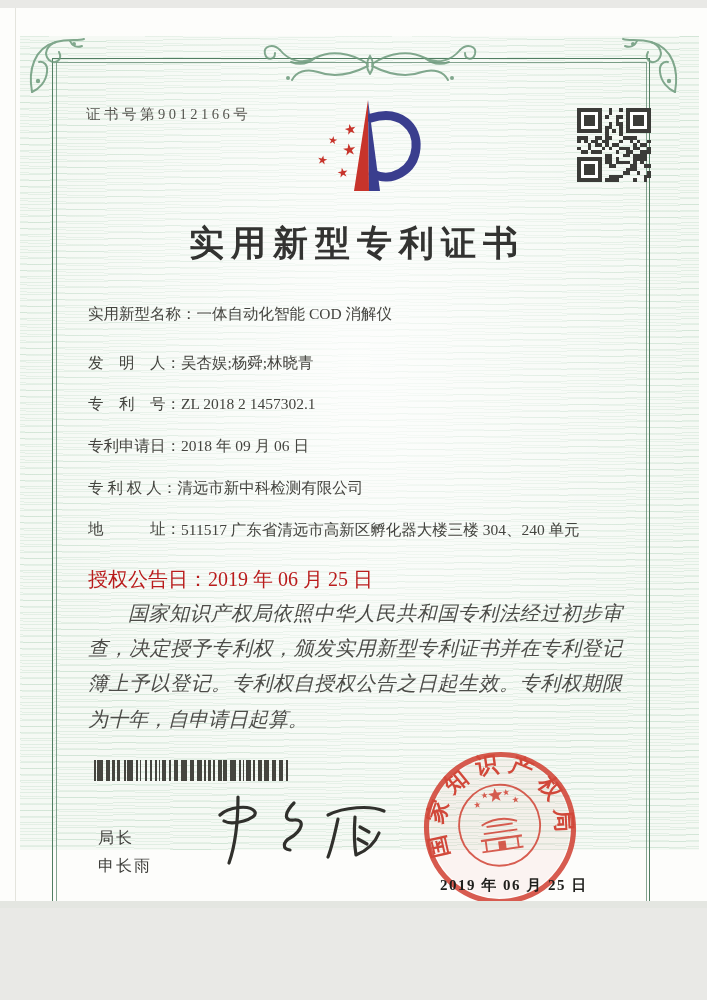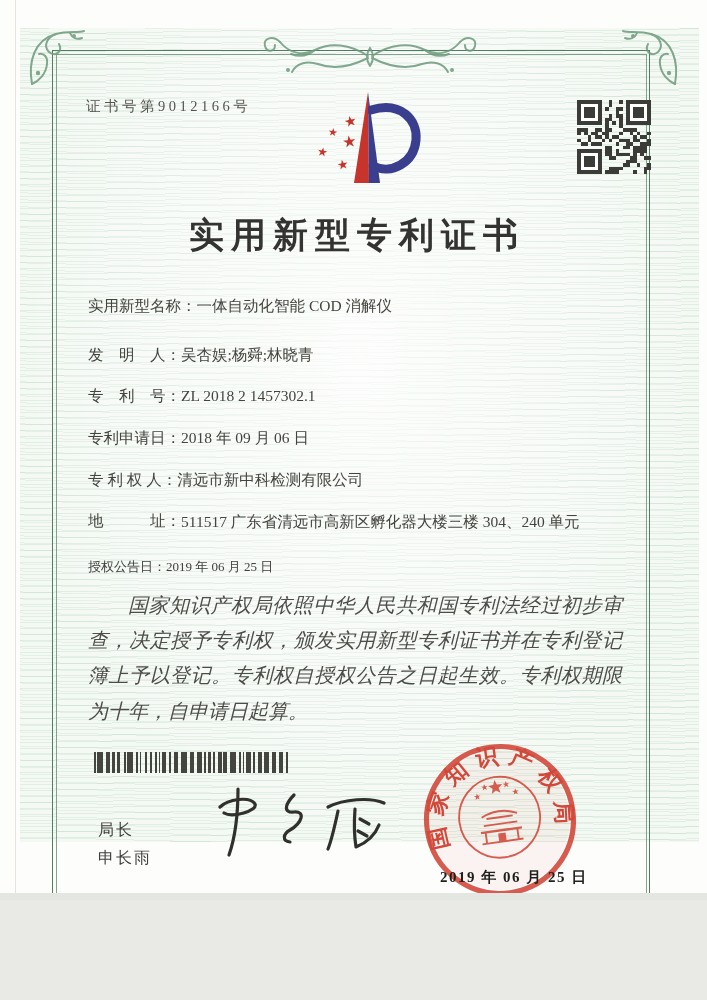--- a/index.html
+++ b/index.html
@@ -1,17 +1,17 @@
 <!DOCTYPE html>
 <html style="--red: #cf3a2b; --green: #517e62;"><head>
 <meta charset="utf-8">
 <style>
   html,body{margin:0;padding:0;background:#e9e9e6;}
   .page{
-    position:relative;width:707px;height:900px;margin:0 auto;
+    position:relative;width:707px;height:900px;margin:8px auto;
     background:#fdfdfb;overflow:hidden;
     font-family:"Liberation Serif","DejaVu Serif",serif;
     color:#3c3c3a;
   }
   .scan-edge{position:absolute;left:15px;top:0;bottom:0;width:1px;background:#d8d8d0;opacity:.7;}
   .scan-bottom{position:absolute;left:0;right:0;bottom:0;height:7px;background:#e4e6e1;}
 
   .guilloche{
     position:absolute;left:20px;right:8px;top:28px;bottom:58px;
     background:
@@ -41,21 +41,21 @@
 
   .title{position:absolute;left:0;right:0;top:212px;text-align:center;
     font-size:35px;font-weight:700;letter-spacing:7px;text-indent:7px;color:#333331;}
 
   .field-row{position:absolute;left:88px;width:545px;font-size:15.5px;color:#44443f;}
   .f-label{white-space:pre;}
   .f-value{white-space:pre-wrap;}
   .addr .f-row-inner{display:flex;}
   .addr .f-value{display:inline-block;max-width:412px;vertical-align:top;line-height:1.45;}
 
-  .grant-row{position:absolute;left:88px;top:558px;width:560px;height:20px;font-size:13px;color:#404040;}
+  .grant-row{position:absolute;left:88px;top:558px;width:560px;height:20px;font-size:20px;color:#b91c1c;}
   .grant-a{position:absolute;left:0;top:0;}
   .grant-b{position:absolute;left:255px;top:0;}
 
   .paras{position:absolute;left:88px;top:588px;width:534px;font-size:20px;line-height:1.76;
     color:#4c4c48;text-align:justify;font-style:italic;}
   .paras p{margin:0 0 3px 0;text-indent:2em;}
 
   .barcode{position:absolute;left:94px;top:752px;width:208px;height:21px;display:flex;align-items:stretch;}
   .barcode span{display:block;background:#45453f;height:100%;flex:none;}
 

